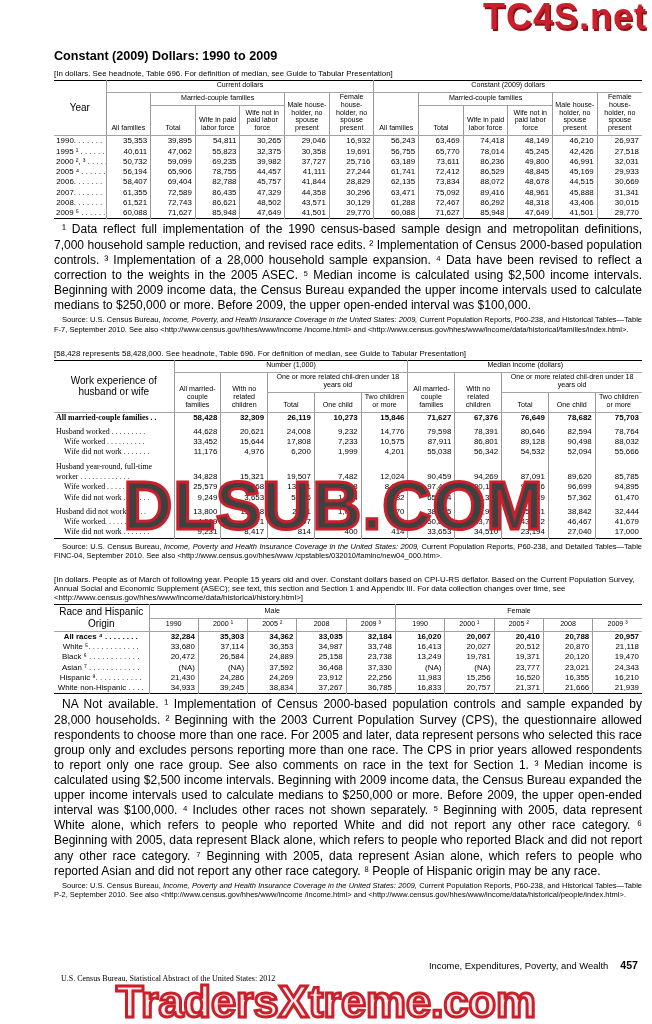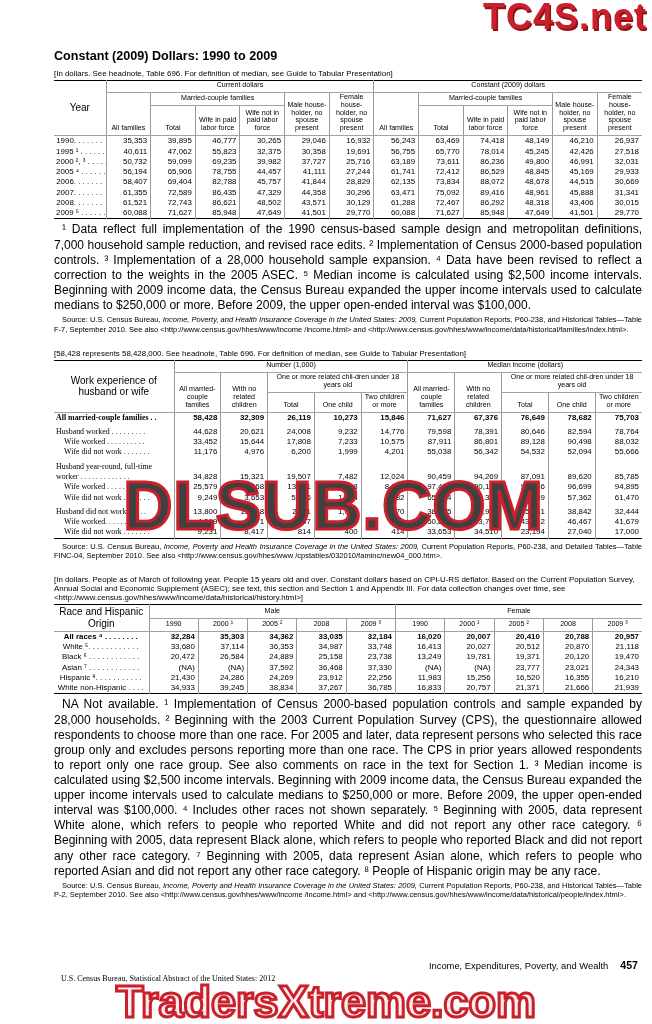--- a/index.html
+++ b/index.html
@@ -90,21 +90,21 @@
           <th>Total</th>
           <th>Wife in paid labor force</th>
           <th>Wife not in paid labor force</th>
         </tr>
       </thead>
       <tbody>
           <tr>
             <td class="stub">1990. . . . . . .</td>
             <td class="num">35,353</td>
             <td class="num">39,895</td>
-            <td class="num">46,777</td>
+            <td class="num">54,811</td>
             <td class="num">30,265</td>
             <td class="num">29,046</td>
             <td class="num">16,932</td>
             <td class="num">56,243</td>
             <td class="num">63,469</td>
             <td class="num">74,418</td>
             <td class="num">48,149</td>
             <td class="num">46,210</td>
             <td class="num">26,937</td>
           </tr>

